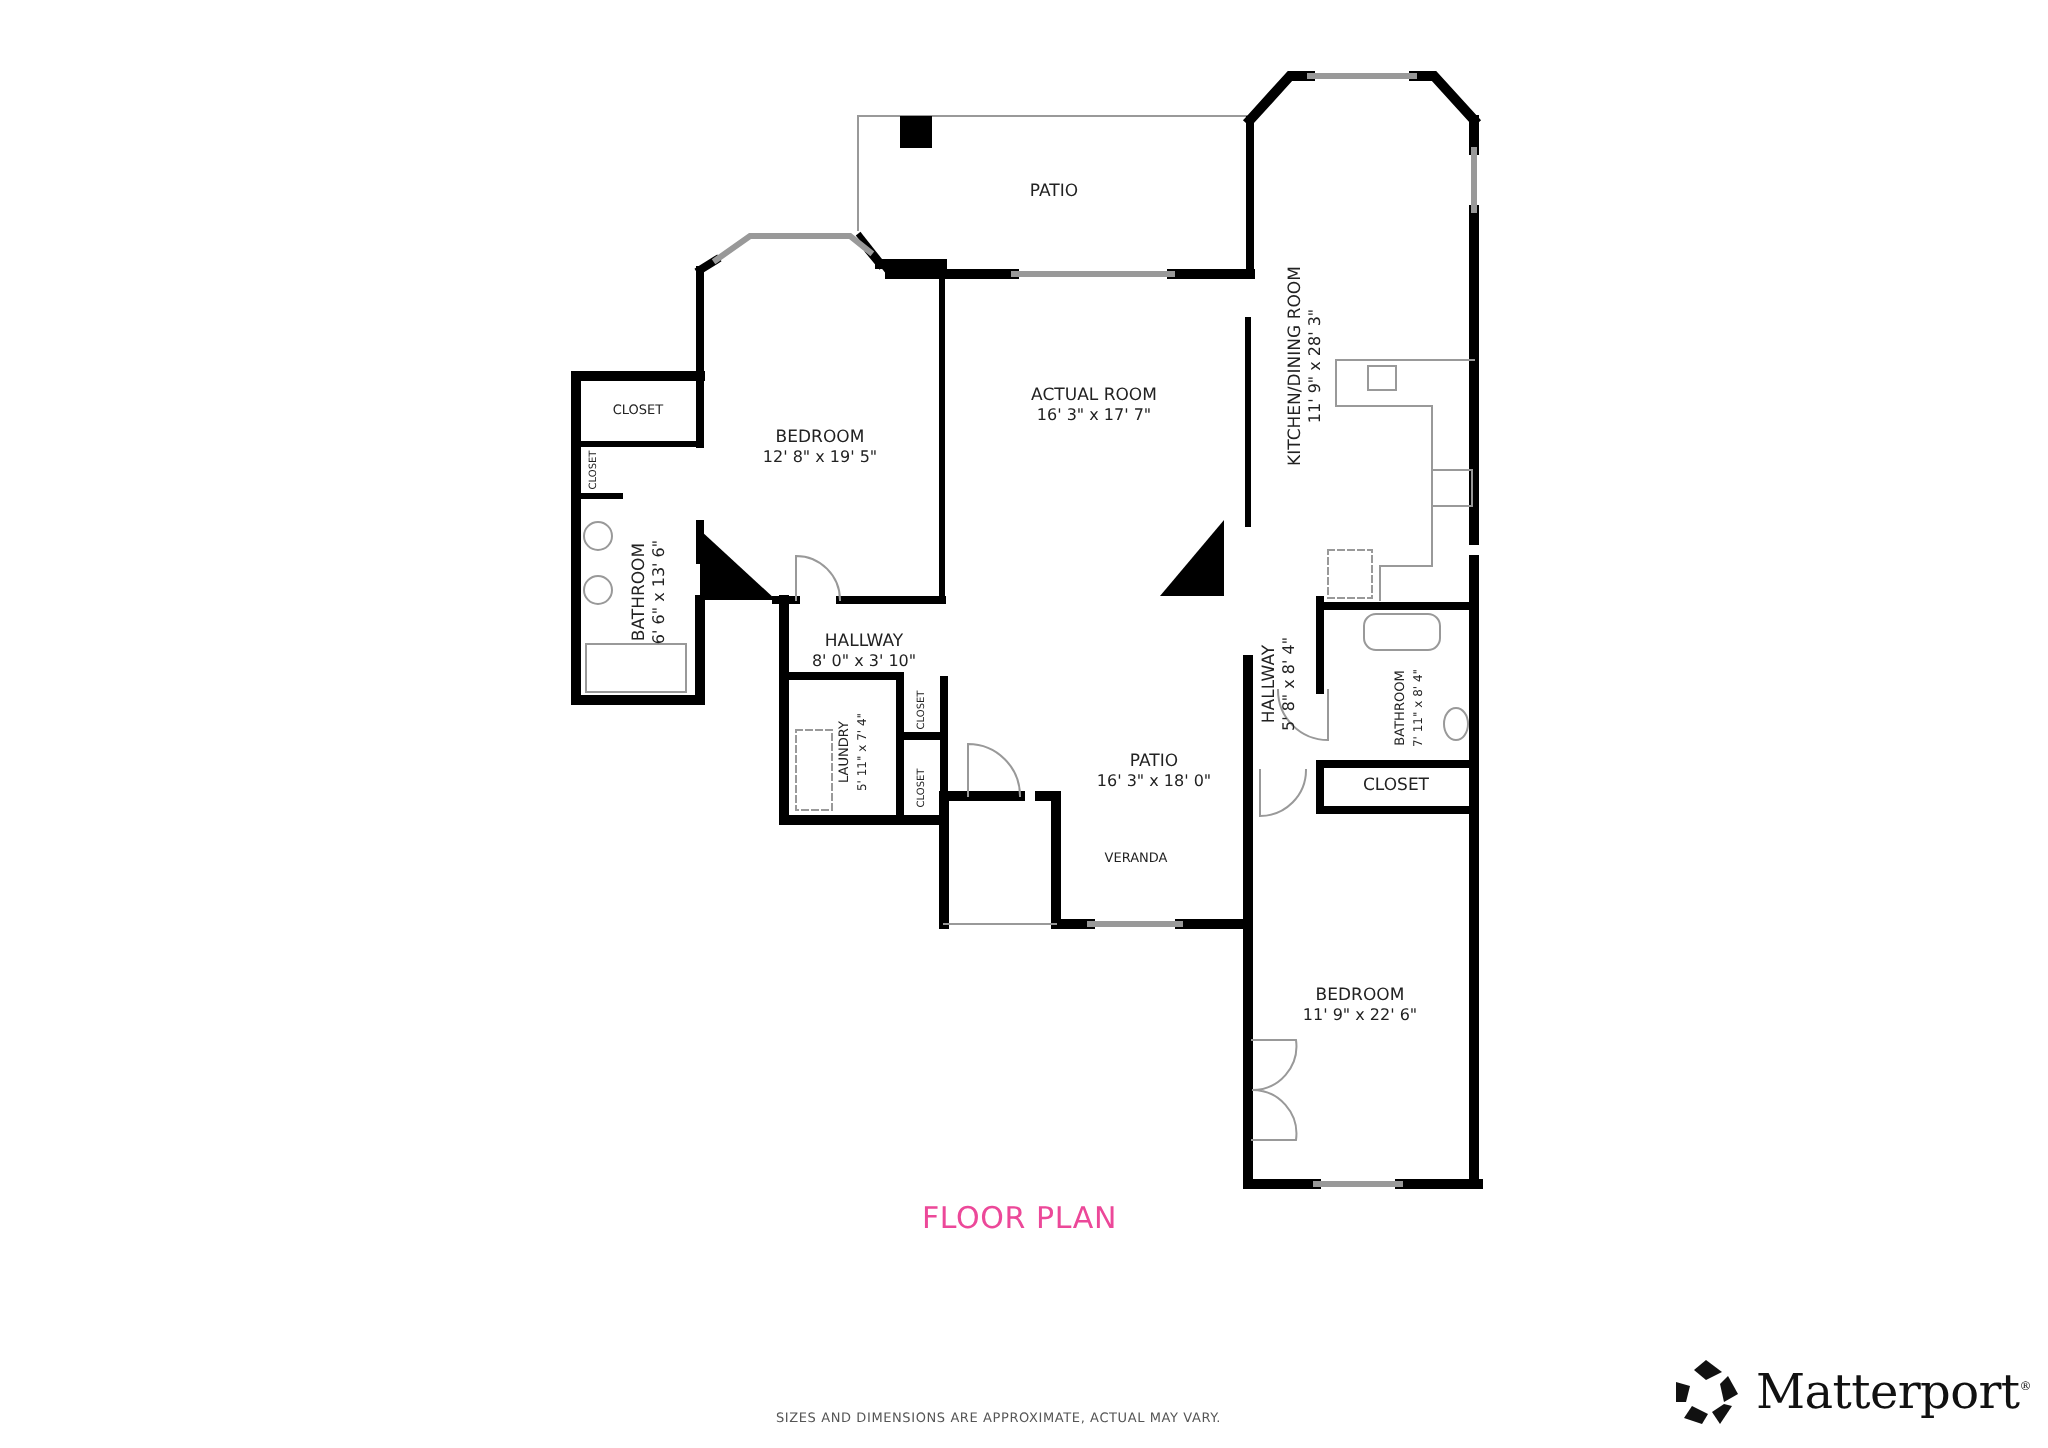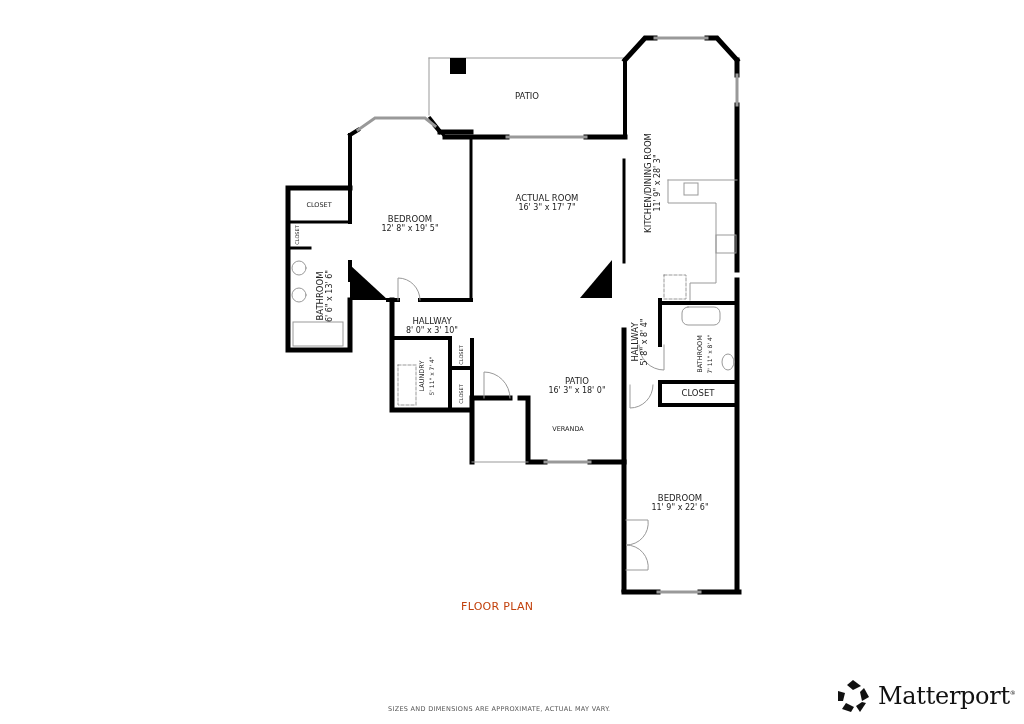--- a/index.html
+++ b/index.html
@@ -4,21 +4,21 @@
 <style>
   html, body { margin: 0; padding: 0; background: #ffffff; }
   body { width: 1024px; height: 724px; position: relative; overflow: hidden; font-family: "DejaVu Sans", sans-serif; }
   #plan { position: absolute; left: 0; top: 0; width: 1024px; height: 724px; }
   .room-label { position: absolute; text-align: center; color: #222; font-size: 8.5px; line-height: 10px; white-space: nowrap; transform: translate(-50%, -50%); }
   .room-label .dim { display: block; font-size: 8px; }
   .room-label.small { font-size: 6.5px; }
   .room-label.small .dim { font-size: 6px; }
   .room-label.tiny { font-size: 5px; }
   .rot { transform: translate(-50%, -50%) rotate(-90deg); }
-  .title { position: absolute; left: 461px; top: 600px; font-size: 11px; color: #c2410c; letter-spacing: 0.3px; }
+  .title { position: absolute; left: 461px; top: 600px; font-size: 15px; color: #ec4899; letter-spacing: 0.3px; }
   .disclaimer { position: absolute; left: 388px; top: 705px; font-size: 6.5px; color: #555; letter-spacing: 0.3px; text-align: center; }
   .brand { position: absolute; left: 836px; top: 678px; height: 36px; display: flex; align-items: center; }
   .brand-text { font-family: "DejaVu Serif", serif; font-size: 24px; color: #111; margin-left: 8px; letter-spacing: -0.3px; }
   .brand-reg { font-size: 6px; vertical-align: super; }
 </style>
 </head>
 <body>
 
 <svg id="plan" viewBox="0 0 1024 724" xmlns="http://www.w3.org/2000/svg">
   <g fill="none" stroke="#000" stroke-linecap="square">

